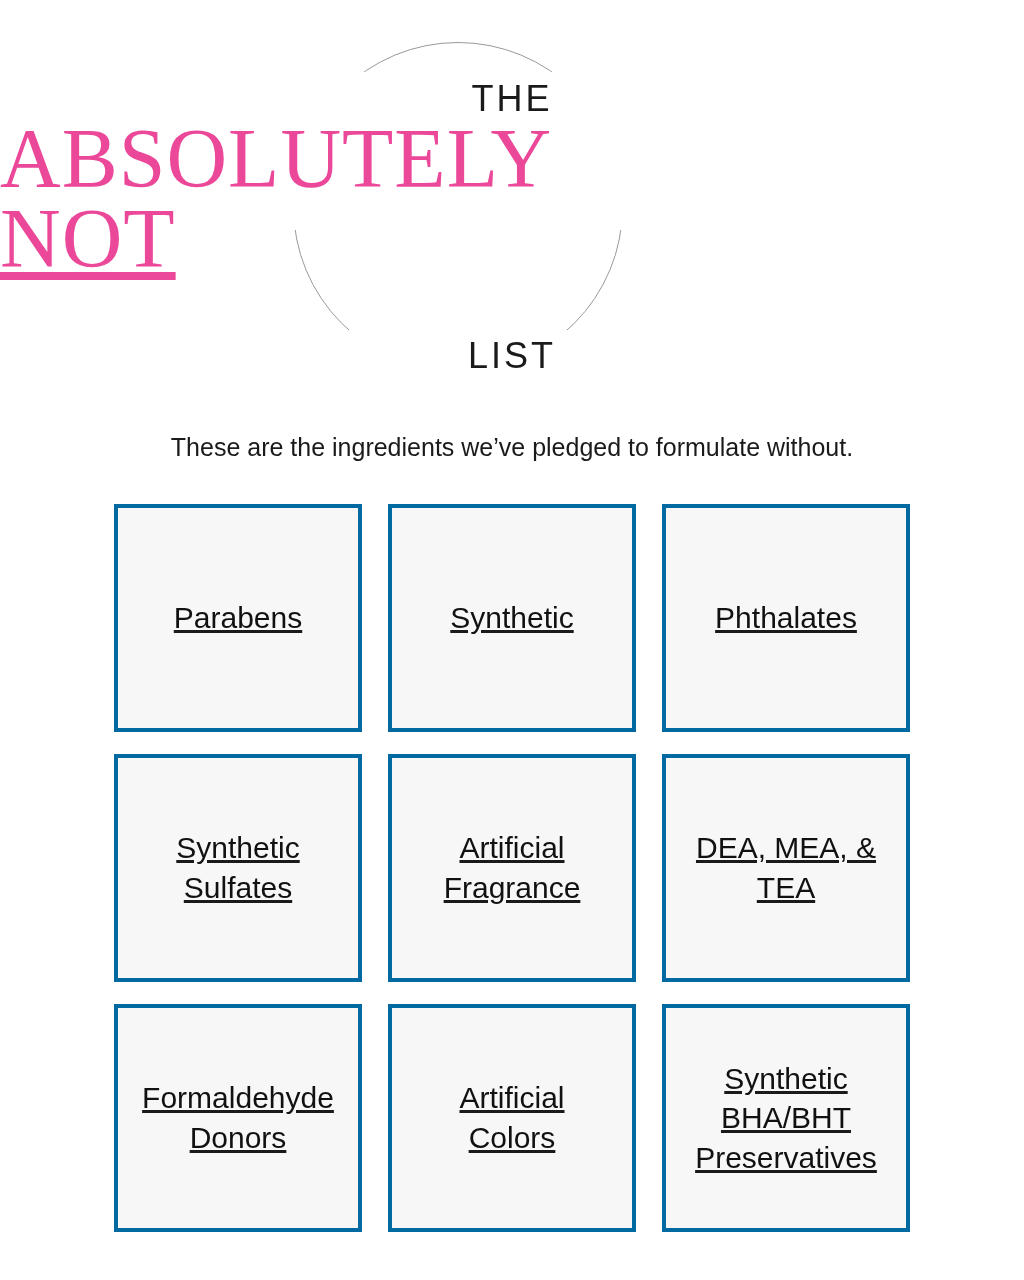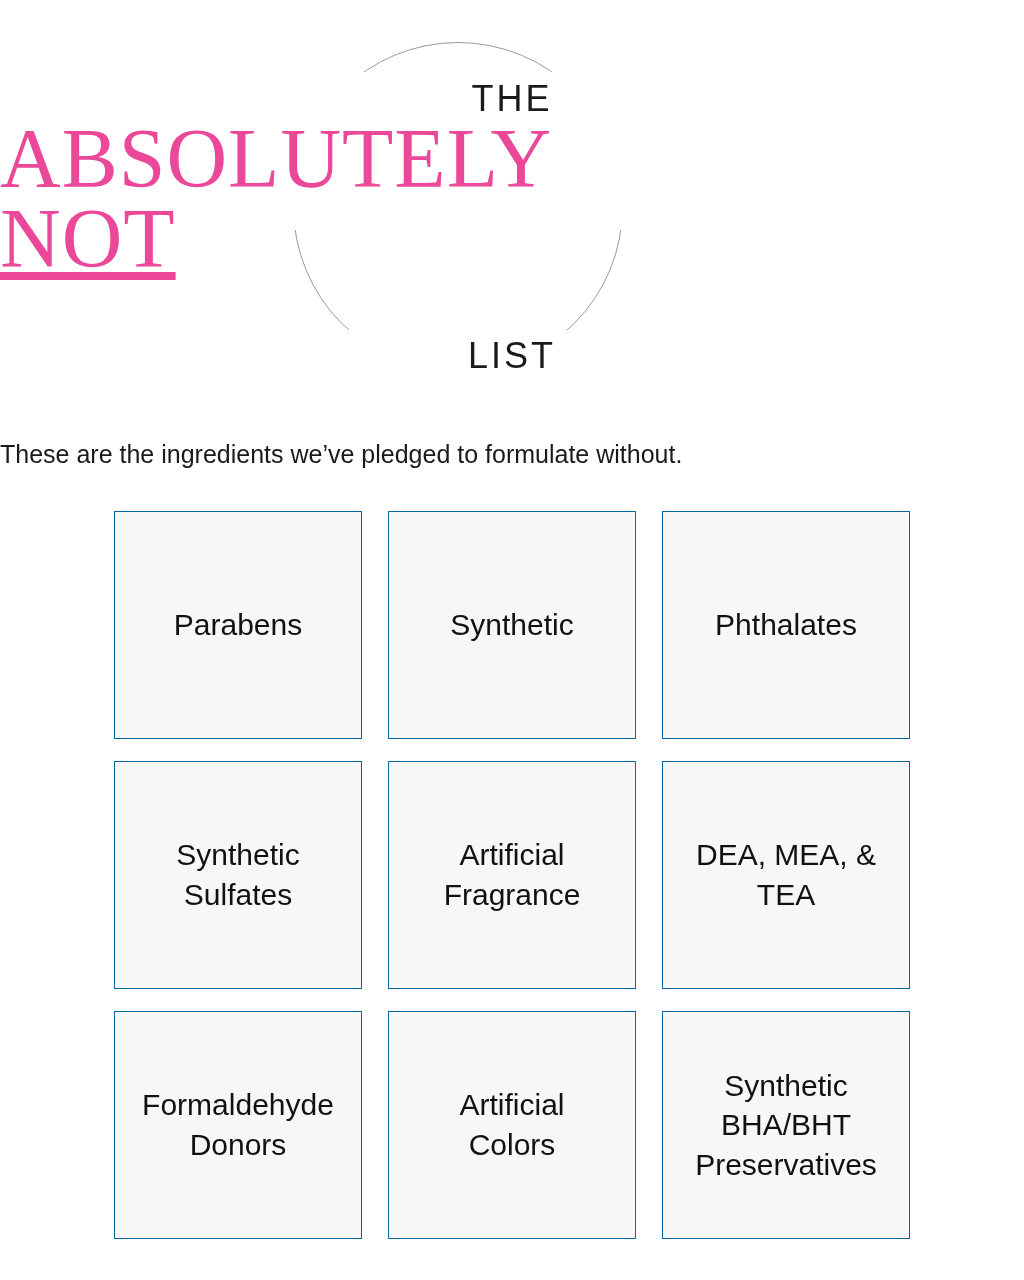--- a/index.html
+++ b/index.html
@@ -109,43 +109,45 @@
     left: 50%;
     margin-left: 130px;
     top: 120px;
     width: 290px;
     height: 110px;
   }
 
   
   .subtitle {
     width: 1024px;
+    text-align: center;
     font-size: 25px;
     color: #1a1a1a;
-    margin-top: 10px;
+    margin-top: 3px;
   }
 
   
   .grid {
     width: 796px;
     margin: 42px auto 0 auto;
     display: grid;
     grid-template-columns: repeat(3, 248px);
     grid-template-rows: repeat(3, 228px);
     column-gap: 26px;
     row-gap: 22px;
   }
   .cell {
-    border: 1px solid #0369a1;
+    border: 4px solid #0369a1;
     background: #f7f7f7;
     display: flex;
     align-items: center;
     justify-content: center;
     box-sizing: border-box;
     padding: 12px;
+    text-decoration: underline;
   }
   .cell-label {
     font-size: 30px;
     line-height: 1.32;
     text-align: center;
     color: #111111;
     white-space: pre-line;
   }
 </style>
 </head>

